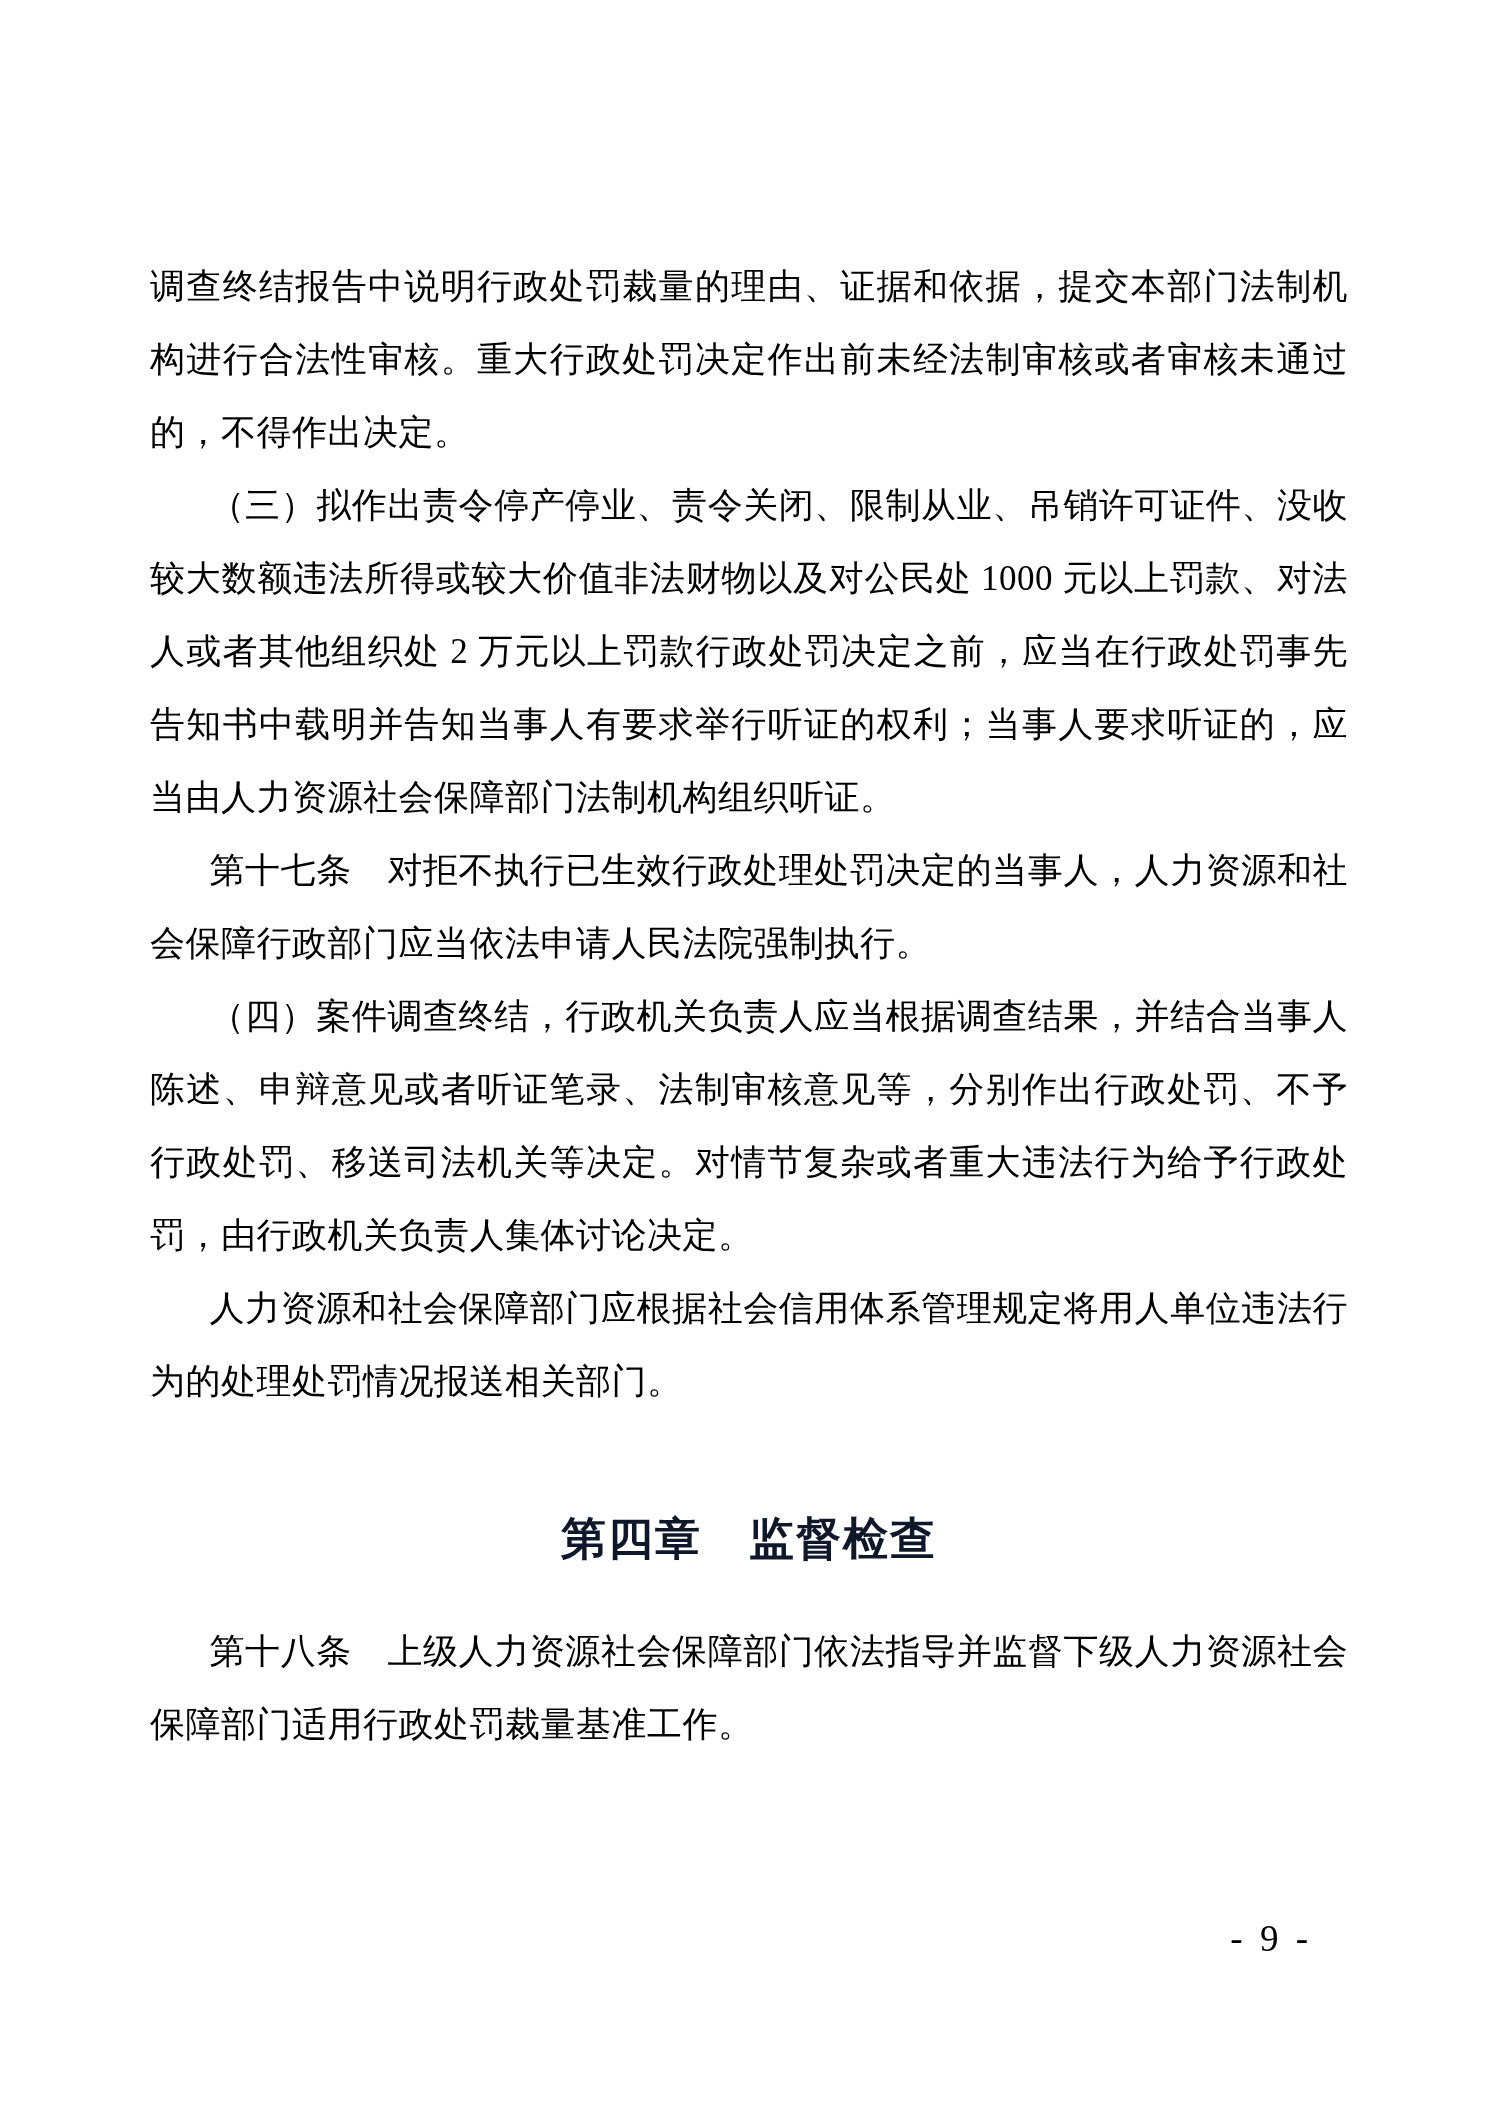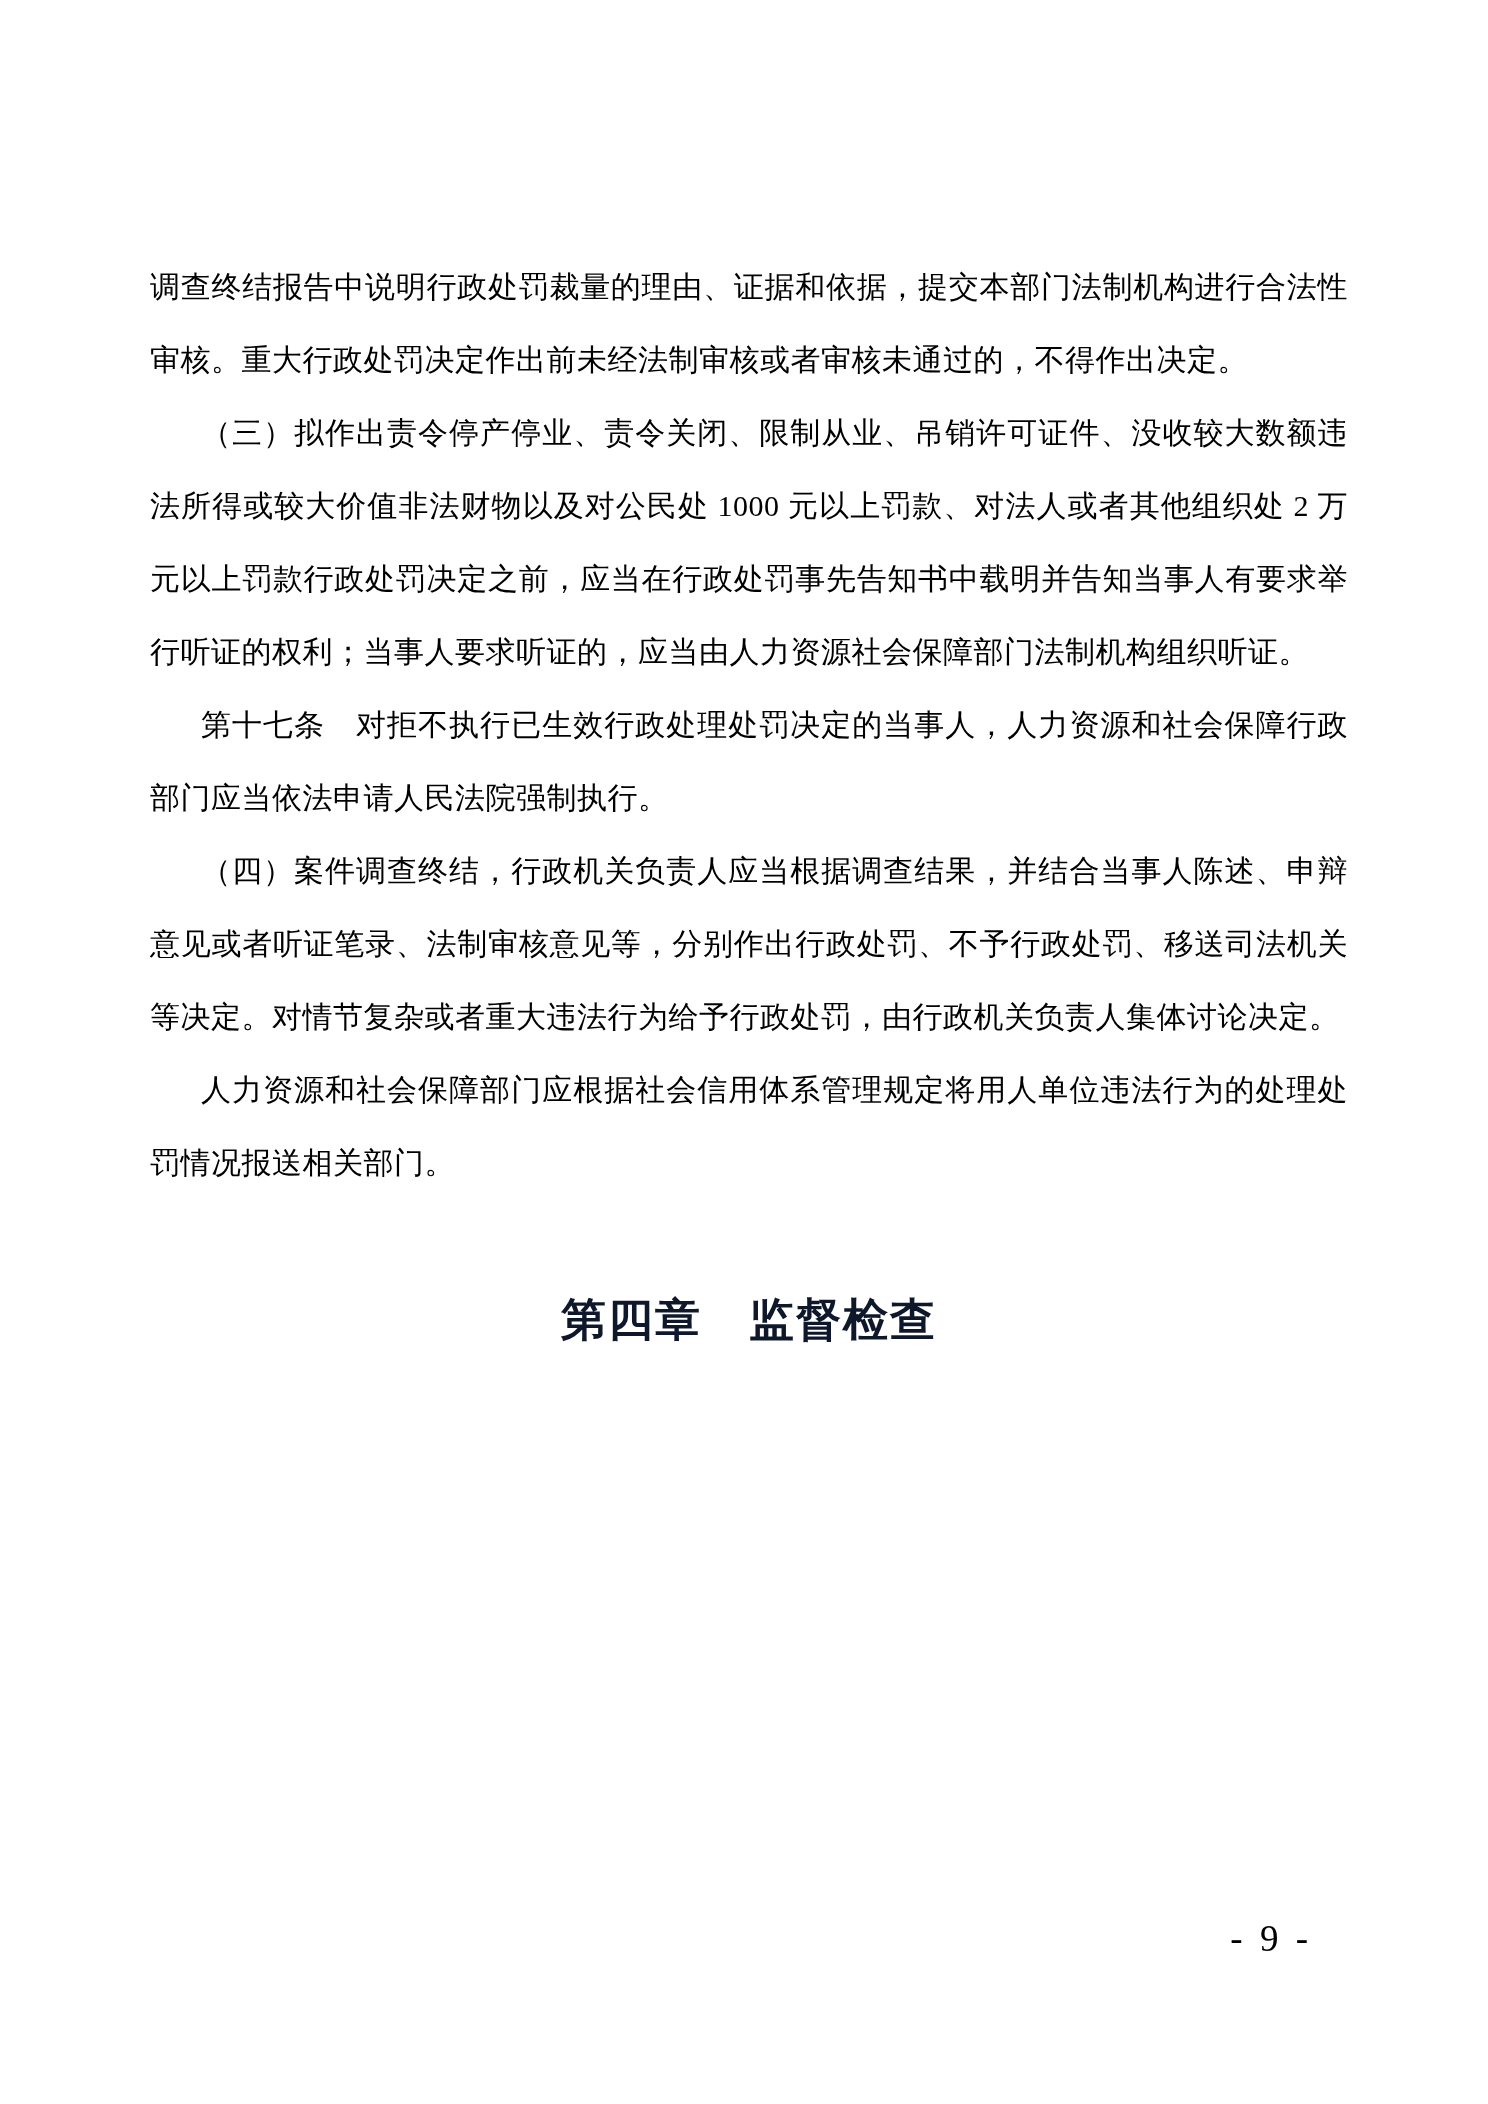--- a/index.html
+++ b/index.html
@@ -18,21 +18,21 @@
     background: #ffffff;
   }
   .content {
     position: absolute;
     left: 150px;
     right: 140px;
     top: 250px;
   }
   .para {
     margin: 0;
-    font-size: 30px;
+    font-size: 35px;
     line-height: 73px;
     text-align: justify;
     text-justify: inter-character;
     letter-spacing: 0.5px;
   }
   .para.indent {
     text-indent: 1.7em;
   }
   .chapter-heading {
     margin: 84px 0 40px 0;
@@ -60,15 +60,18 @@
 <div class="page">
   <div class="content">
     <div>
         <p class="para">调查终结报告中说明行政处罚裁量的理由、证据和依据，提交本部门法制机构进行合法性审核。重大行政处罚决定作出前未经法制审核或者审核未通过的，不得作出决定。</p>
         <p class="para indent">（三）拟作出责令停产停业、责令关闭、限制从业、吊销许可证件、没收较大数额违法所得或较大价值非法财物以及对公民处 1000 元以上罚款、对法人或者其他组织处 2 万元以上罚款行政处罚决定之前，应当在行政处罚事先告知书中载明并告知当事人有要求举行听证的权利；当事人要求听证的，应当由人力资源社会保障部门法制机构组织听证。</p>
         <p class="para indent">第十七条　对拒不执行已生效行政处理处罚决定的当事人，人力资源和社会保障行政部门应当依法申请人民法院强制执行。</p>
         <p class="para indent">（四）案件调查终结，行政机关负责人应当根据调查结果，并结合当事人陈述、申辩意见或者听证笔录、法制审核意见等，分别作出行政处罚、不予行政处罚、移送司法机关等决定。对情节复杂或者重大违法行为给予行政处罚，由行政机关负责人集体讨论决定。</p>
         <p class="para indent">人力资源和社会保障部门应根据社会信用体系管理规定将用人单位违法行为的处理处罚情况报送相关部门。</p>
       </div>
     <h2 class="chapter-heading">第四章　监督检查</h2>
+    <div>
+        <p class="para indent">第十八条　上级人力资源社会保障部门依法指导并监督下级人力资源社会保障部门适用行政处罚裁量基准工作。</p>
+      </div>
   </div>
   <div class="page-number">- 9 -</div>
 </div>
 
 </body></html>

